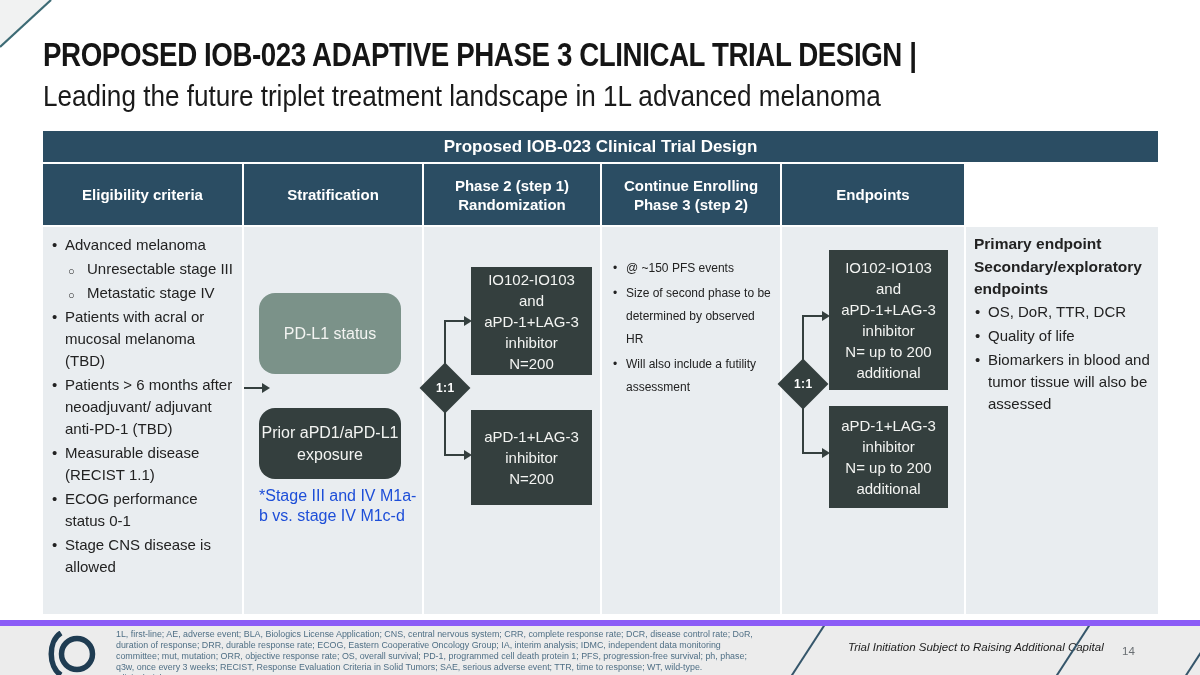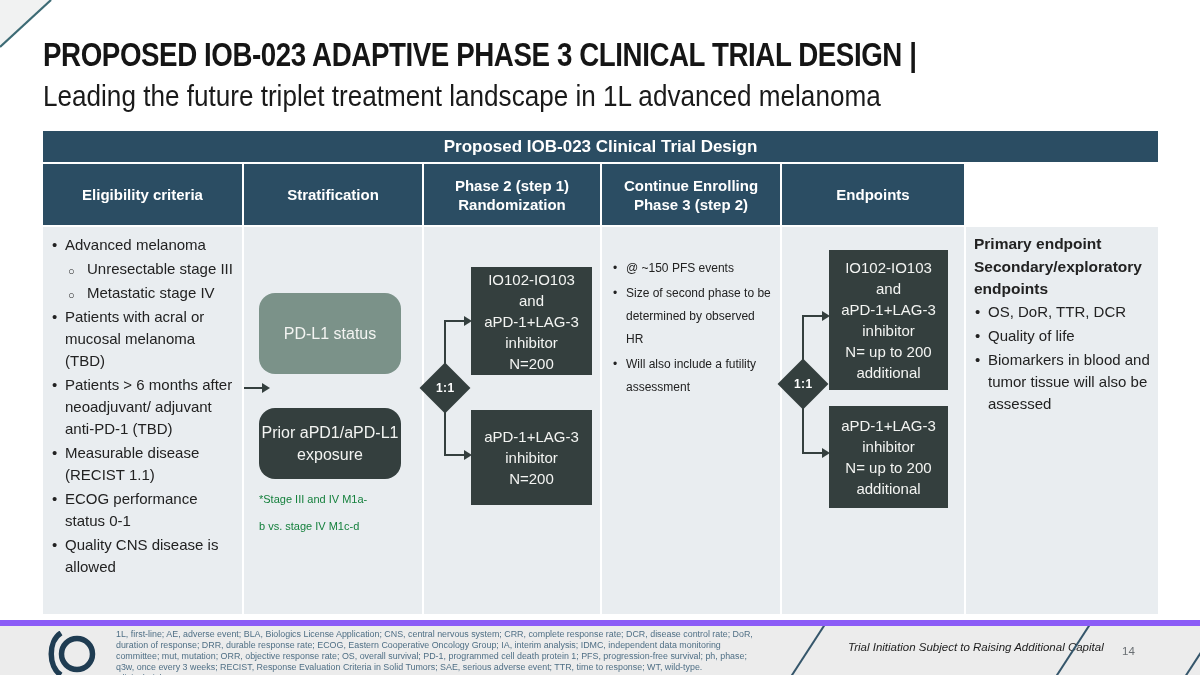--- a/index.html
+++ b/index.html
@@ -31,21 +31,21 @@
   .b1::before{content:"\2022";position:absolute;left:1px;}
   .b2{padding-left:36px;}
   .b2::before{content:"\25CB";position:absolute;left:17px;font-size:11px;top:2px;}
 
   
   .sbox{position:absolute;left:15px;width:142px;color:#f3f4f2;display:flex;align-items:center;justify-content:center;text-align:center;font-size:16px;line-height:22px;border-radius:16px;}
   .sage{background:#7b9289;}
   .darkbox{background:#343f3e;}
   .strat-box1{top:66px;height:81px;}
   .strat-box2{top:181px;height:71px;}
-  .snote{position:absolute;left:15px;top:259px;font-size:11px;line-height:27px;color:#15803d;}
+  .snote{position:absolute;left:15px;top:259px;font-size:16px;line-height:20px;color:#1d4ed8;}
   .strat-arrow{position:absolute;left:0;top:160px;width:18px;border-top:2px solid #343f3e;}
   .ah{position:absolute;right:-8px;top:-6px;width:0;height:0;border-left:8px solid #343f3e;border-top:5px solid transparent;border-bottom:5px solid transparent;}
 
   
   .vline{position:absolute;width:2px;background:#343f3e;z-index:1;}
   .hline{position:absolute;border-top:2px solid #343f3e;z-index:1;}
   .diamond{position:absolute;width:36px;height:36px;background:#343f3e;transform:rotate(45deg);z-index:2;display:flex;align-items:center;justify-content:center;}
   .diamond span{transform:rotate(-45deg);color:#fff;font-size:12px;font-weight:700;letter-spacing:.5px;}
   .fbox{position:absolute;background:#343f3e;color:#f3f4f2;display:flex;align-items:center;justify-content:center;text-align:center;font-size:15px;line-height:21px;z-index:1;}
 
@@ -109,21 +109,21 @@
     <div class="tbody">
 
       <div class="td col-elig">
         <div class="li b1">Advanced melanoma</div>
         <div class="li b2">Unresectable stage III</div>
         <div class="li b2">Metastatic stage IV</div>
         <div class="li b1">Patients with acral or mucosal melanoma (TBD)</div>
         <div class="li b1">Patients &gt; 6 months after neoadjuvant/ adjuvant anti-PD-1 (TBD)</div>
         <div class="li b1">Measurable disease (RECIST 1.1)</div>
         <div class="li b1">ECOG performance status 0-1</div>
-        <div class="li b1">Quality CNS disease is allowed</div>
+        <div class="li b1">Stage CNS disease is allowed</div>
       </div>
 
       <div class="td col-strat">
         <div class="strat-arrow">
             <i class="ah"></i>
           </div>
         <div class="sbox sage strat-box1">PD-L1 status</div>
         <div class="sbox darkbox strat-box2 pre">Prior aPD1/aPD-L1
 exposure</div>
         <div class="snote pre">*Stage III and IV M1a-

